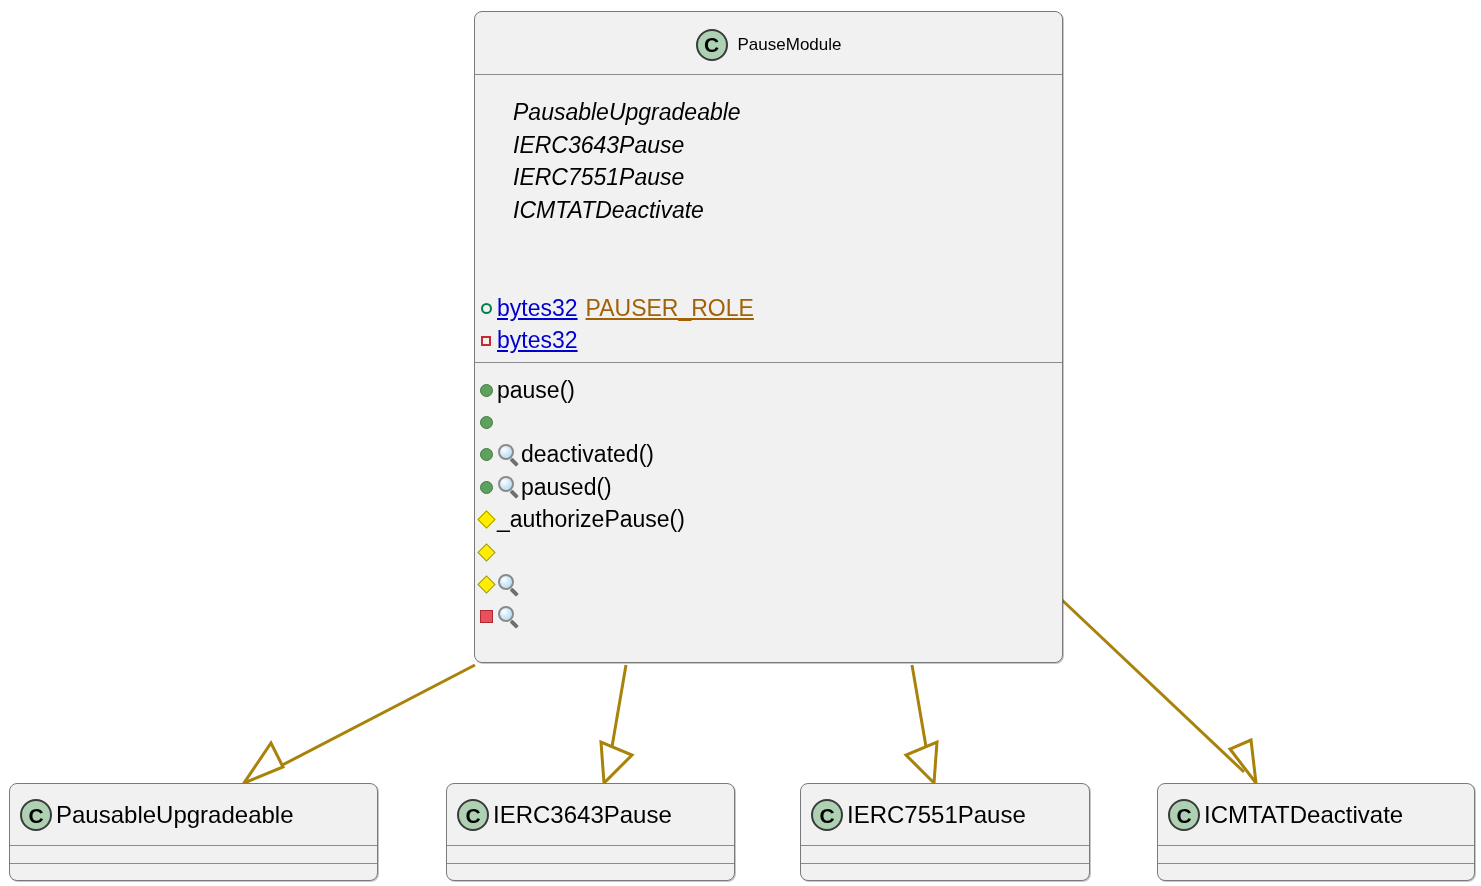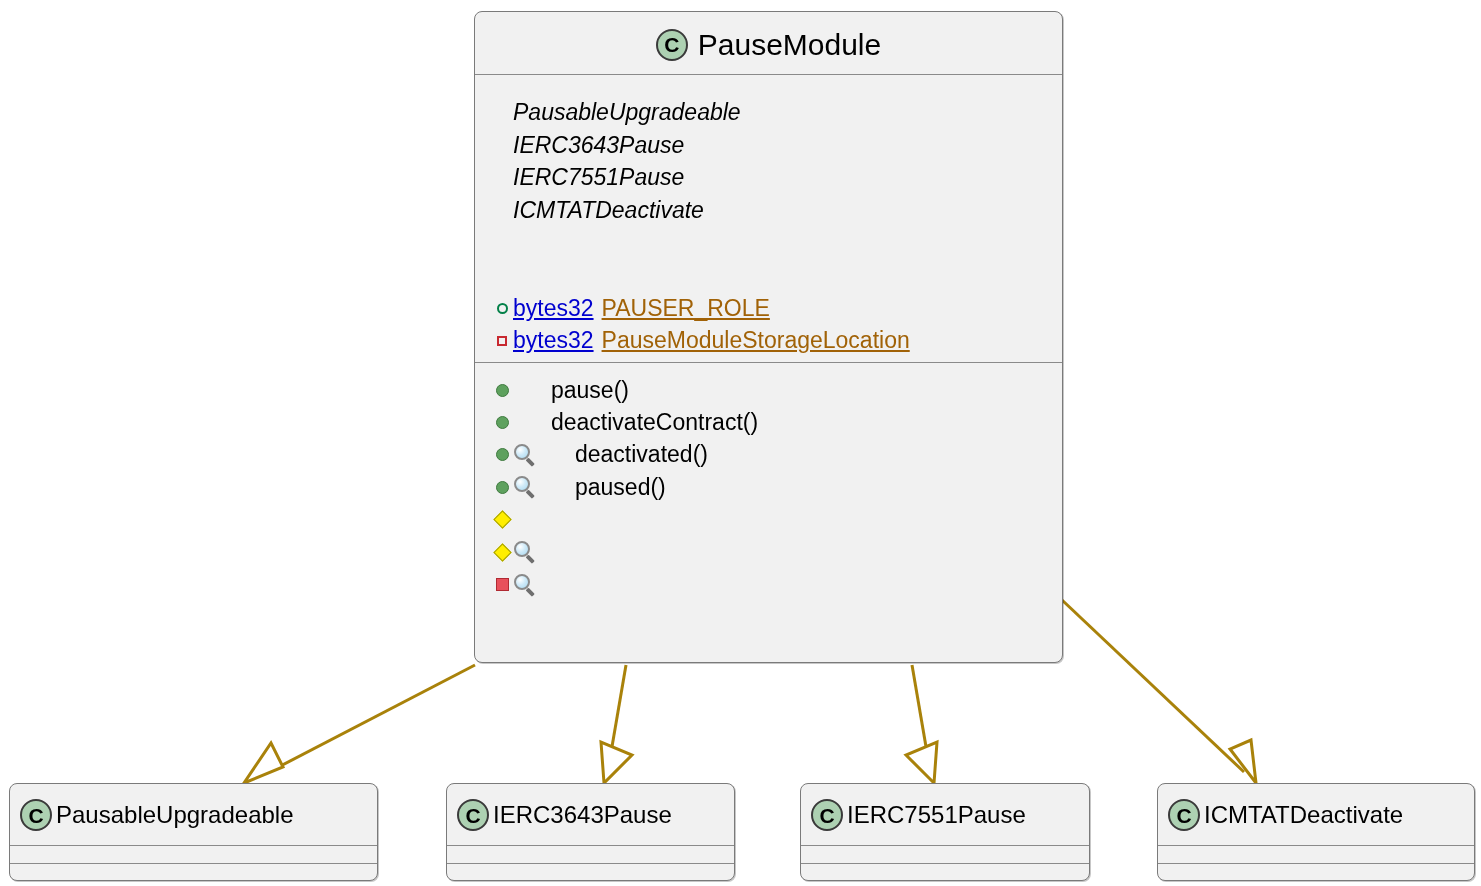--- a/index.html
+++ b/index.html
@@ -44,21 +44,21 @@
     align-items: center;
     justify-content: center;
     font-weight: bold;
     font-size: 21px;
     color: #000;
     line-height: 1;
     flex: 0 0 auto;
   }
 
   .class-title {
-    font-size: 30px;
+    font-size: 17px;
     color: #000;
     white-space: nowrap;
   }
 
   .divider {
     position: absolute;
     left: 0;
     right: 0;
     height: 0;
     border-top: 1px solid #8a8a8a;
@@ -81,21 +81,21 @@
     left: 38px;
     top: 84px;
     font-style: italic;
     font-size: 23px;
     color: #000;
     line-height: 32.5px;
   }
 
   .members {
     position: absolute;
-    left: 16px;
+    left: 0;
     right: 10px;
   }
   #attr-list { top: 280px; }
   #meth-list { top: 362px; }
 
   .member {
     display: flex;
     align-items: center;
     height: 32.4px;
     font-size: 23px;
@@ -174,21 +174,21 @@
 
   .m-type {
     color: #0000cf;
     text-decoration: underline;
     margin-right: 8px;
   }
   .m-name-static {
     color: #a16207;
     text-decoration: underline;
   }
-  .m-name { color: #000; margin-left: 38px; }
+  .m-name { color: #000; }
 
   
   .child-box { height: 98px; }
   .child-box .box-header {
     height: 62px;
     justify-content: flex-start;
     padding-left: 10px;
     gap: 4px;
   }
   .child-box .class-title { font-size: 24px; }
@@ -250,40 +250,38 @@
         <span class="vis vis-pub-ring"></span>
       </span>
       <span class="m-type">bytes32</span>
       <span class="m-name-static">PAUSER_ROLE</span>
     </div>
     <div class="member">
       <span class="m-icon">
         <span class="vis vis-priv-ring"></span>
       </span>
       <span class="m-type">bytes32</span>
-      <span class="m-name-static">PauseModuleStorageLocation</span>
     </div>
   </div>
   <div class="divider" style="top:350px"></div>
 
   <div class="members" id="meth-list">
 
     <div class="member">
       <span class="m-icon">
           <span class="vis vis-pub-dot"></span>
         </span>
       <span class="m-name">pause()</span>
     </div>
 
 
     <div class="member">
       <span class="m-icon">
           <span class="vis vis-pub-dot"></span>
         </span>
-      <span class="m-name">deactivateContract()</span>
     </div>
 
     <div class="member">
       <span class="m-icon">
           <span class="vis vis-pub-dot"></span>
         </span>
       <span class="glass">
           <span class="lens"></span>
           <span class="handle"></span>
         </span>
@@ -294,20 +292,26 @@
       <span class="m-icon">
           <span class="vis vis-pub-dot"></span>
         </span>
       <span class="glass">
           <span class="lens"></span>
           <span class="handle"></span>
         </span>
       <span class="m-name">paused()</span>
     </div>
 
+    <div class="member">
+      <span class="m-icon">
+          <span class="vis vis-prot-diamond"></span>
+        </span>
+      <span class="m-name">_authorizePause()</span>
+    </div>
 
     <div class="member">
       <span class="m-icon">
           <span class="vis vis-prot-diamond"></span>
         </span>
     </div>
 
     <div class="member">
       <span class="m-icon">
           <span class="vis vis-prot-diamond"></span>

